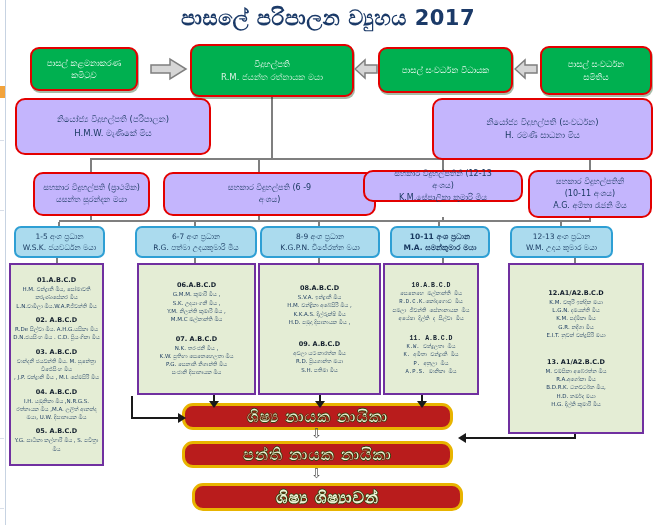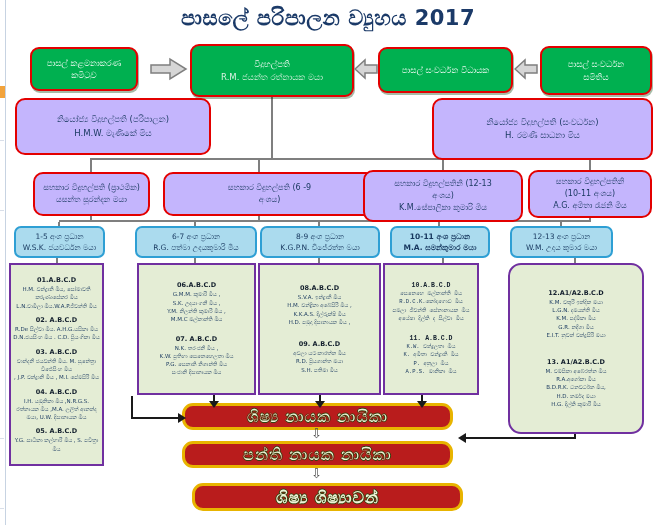--- a/index.html
+++ b/index.html
@@ -112,21 +112,21 @@
   </div>
   <div class="lgbox ctr abs" style="left:432px;top:98px;width:221px;height:62px;">
     <span>නියෝජ්‍ය විදුහල්පති (සංවර්ධන)</span>
     <span>H. රමණී සාධනා මිය</span>
   </div>
 
   <div class="lgbox sm ctr abs lines" style="left:33px;top:172px;width:117px;height:44px;">සහකාර විදුහල්පති (ප්‍රාථමික)
 යසන්ත සූරන්දන මයා</div>
   <div class="lgbox sm ctr abs lines" style="left:163px;top:172px;width:213px;height:44px;">සහකාර විදුහල්පති (6 -9
 අංශය)</div>
-  <div class="lgbox sm ctr abs lines" style="left:363px;top:170px;width:160px;height:52px;">සහකාර විදුහල්පතිනි (12-13
+  <div class="lgbox sm ctr abs lines" style="left:363px;top:170px;width:160px;height:32px;">සහකාර විදුහල්පතිනි (12-13
 අංශය)
 K.M.සේපාලිකා කුමාරි මිය</div>
   <div class="lgbox sm ctr abs lines" style="left:528px;top:170px;width:124px;height:48px;">සහකාර විදුහල්පතිනි
 (10-11 අංශය)
 A.G. අමිතා රැජනි මිය</div>
 
   <div class="bbox ctr abs lines" style="left:14px;top:226px;width:91px;height:32px;">1-5 අංශ ප්‍රධාන
 W.S.K. ජයවර්ධන මයා</div>
   <div class="bbox ctr abs lines" style="left:135px;top:226px;width:122px;height:32px;">6-7 අංශ ප්‍රධාන
 R.G. පත්මා උදයකුමාරි මිය</div>
@@ -206,21 +206,21 @@
       </div>
     <div>
         <div class="gh">11. A.B.C.D</div>
         <div class="gn lines">K.W. චන්ද්‍රලතා මිය
 K. අමිතා චන්ද්‍රානි මිය
 P. අනුලා මිය
 A.P.S. මානිකා මිය</div>
       </div>
   </div>
 
-  <div class="pcol abs" style="left:508px;top:263px;width:136px;height:171px;border-radius:13px;">
+  <div class="pcol abs" style="left:508px;top:263px;width:136px;height:171px;">
     <div>
         <div class="gh">12.A1/A2.B.C.D</div>
         <div class="gn lines">K.M. චතුරි ඉන්දික මයා
 L.G.N. දමයන්ති මිය
 K.M. පද්මිකා මිය
 G.R. නදීශා මිය
 E.I.T. නුවන් චන්ද්‍රසිරි මයා</div>
       </div>
     <div>
         <div class="gh">13. A1/A2.B.C.D</div>

